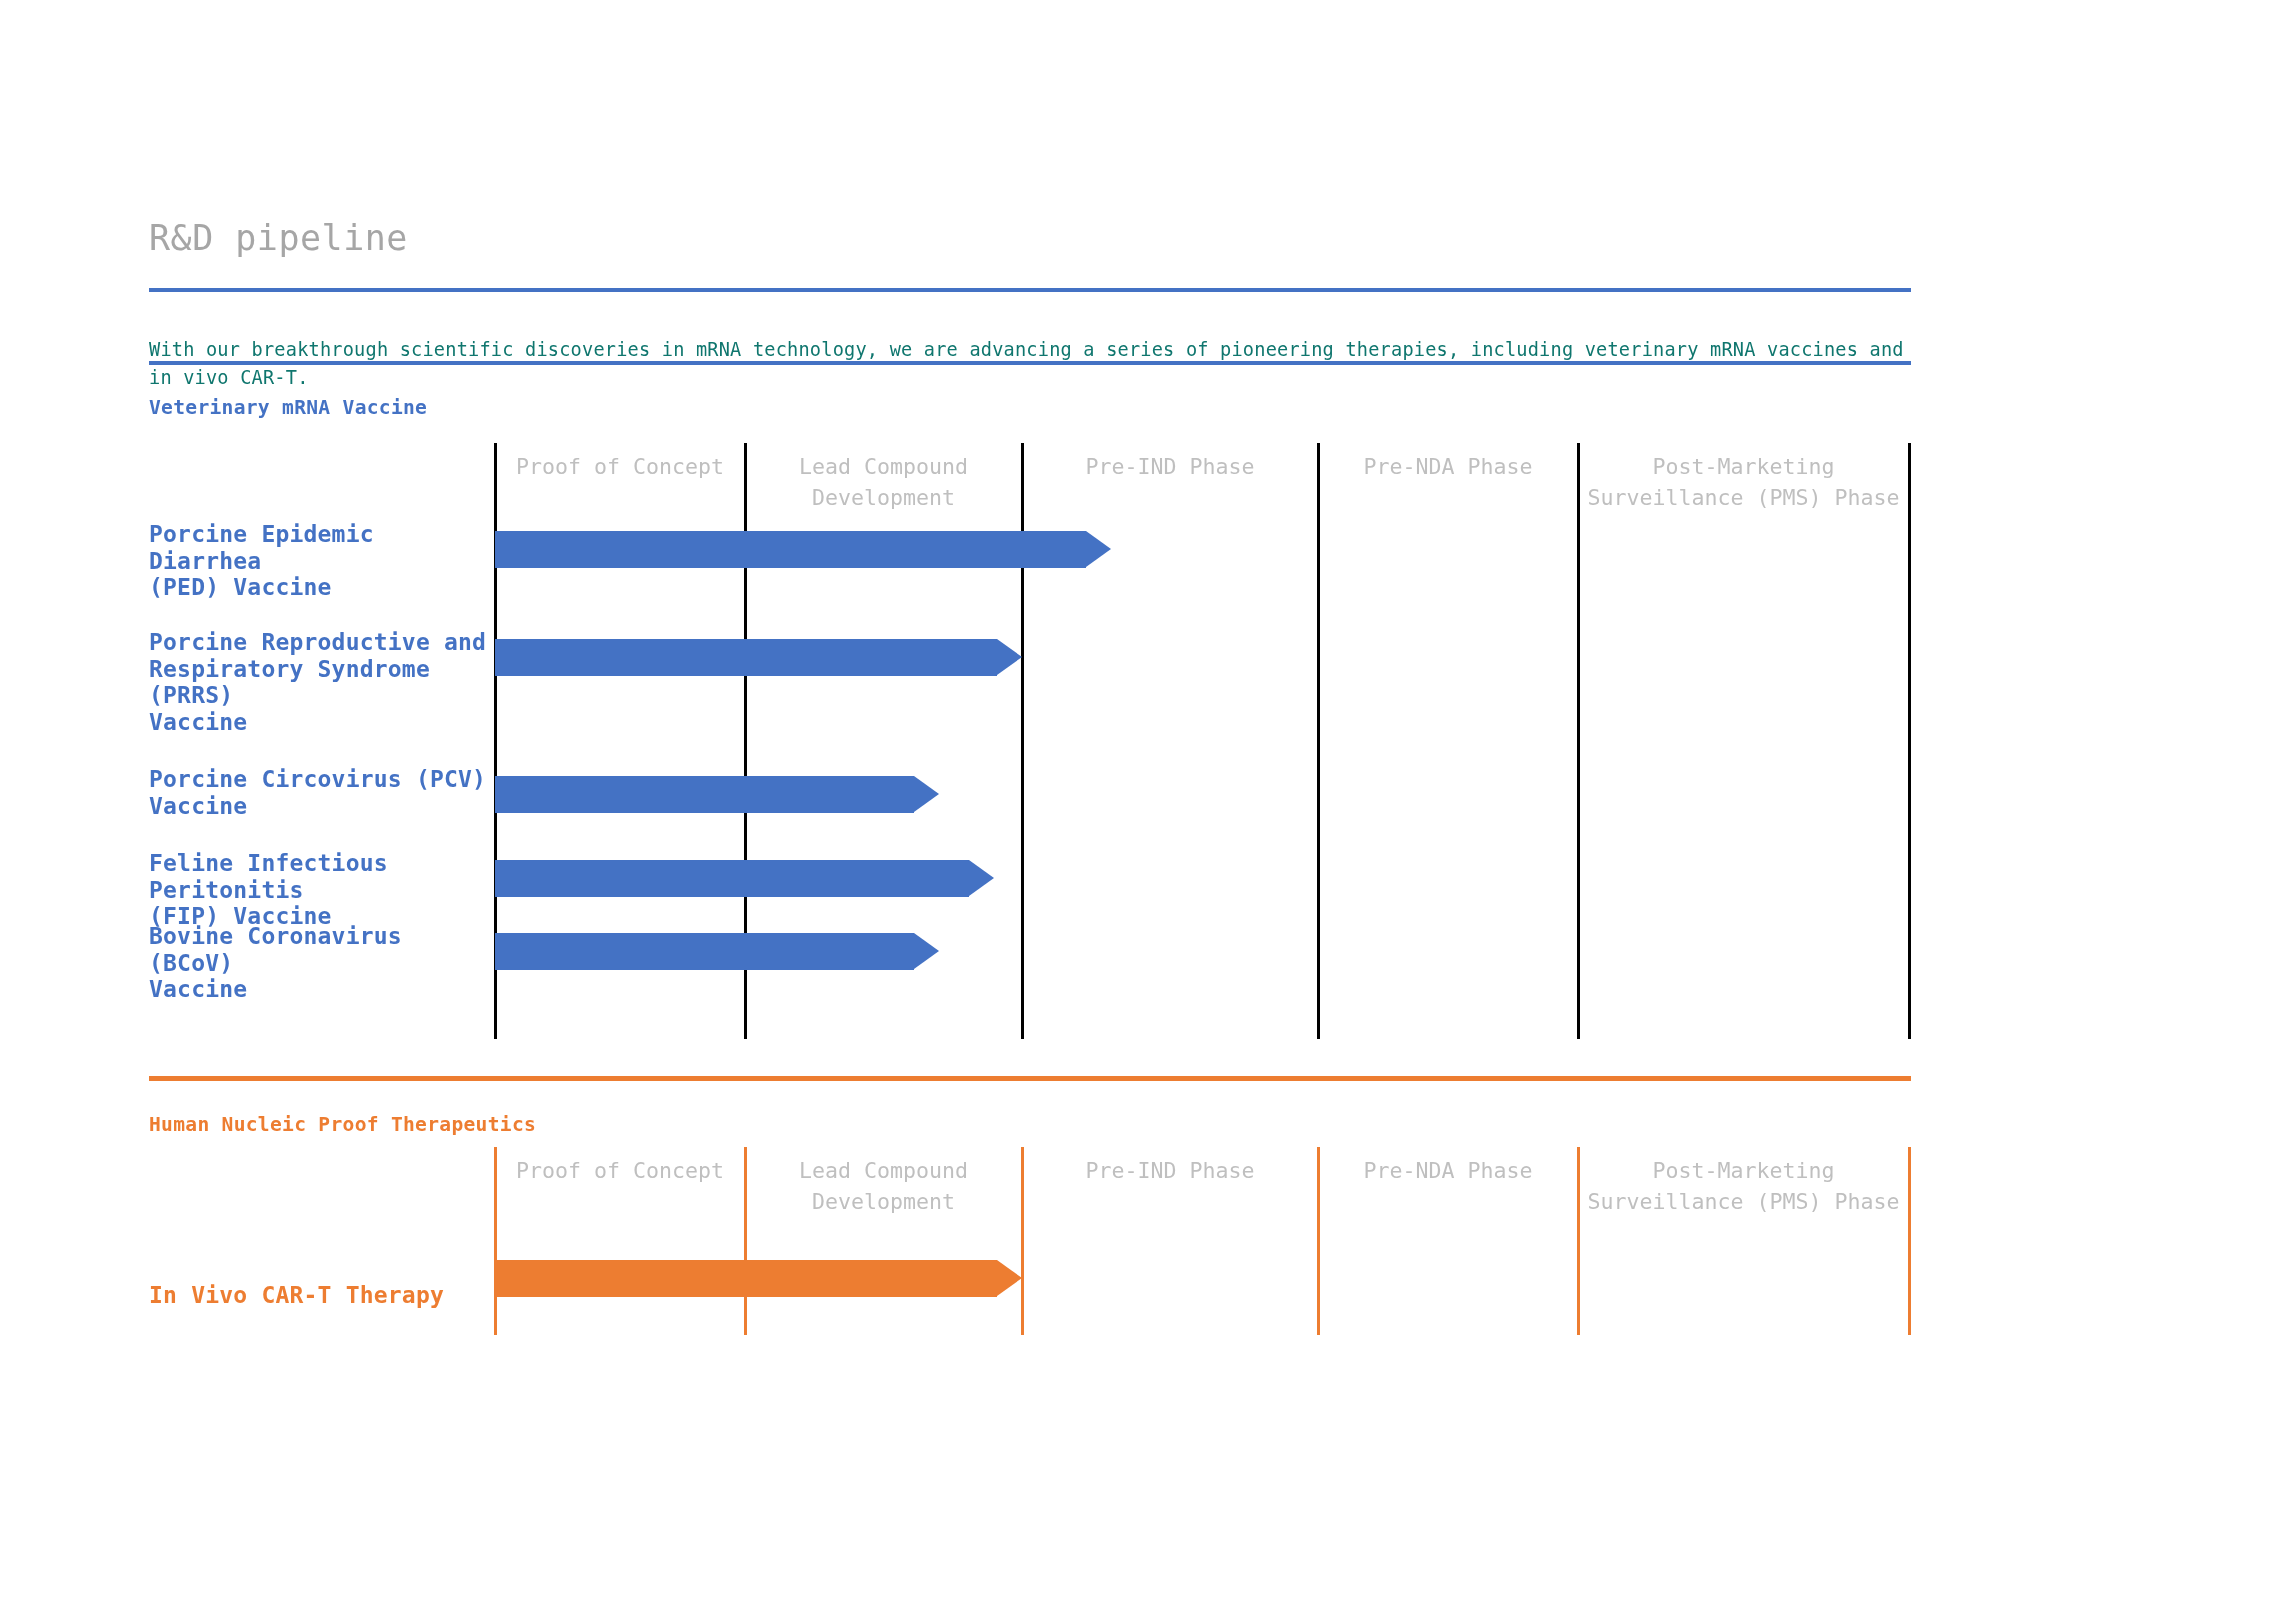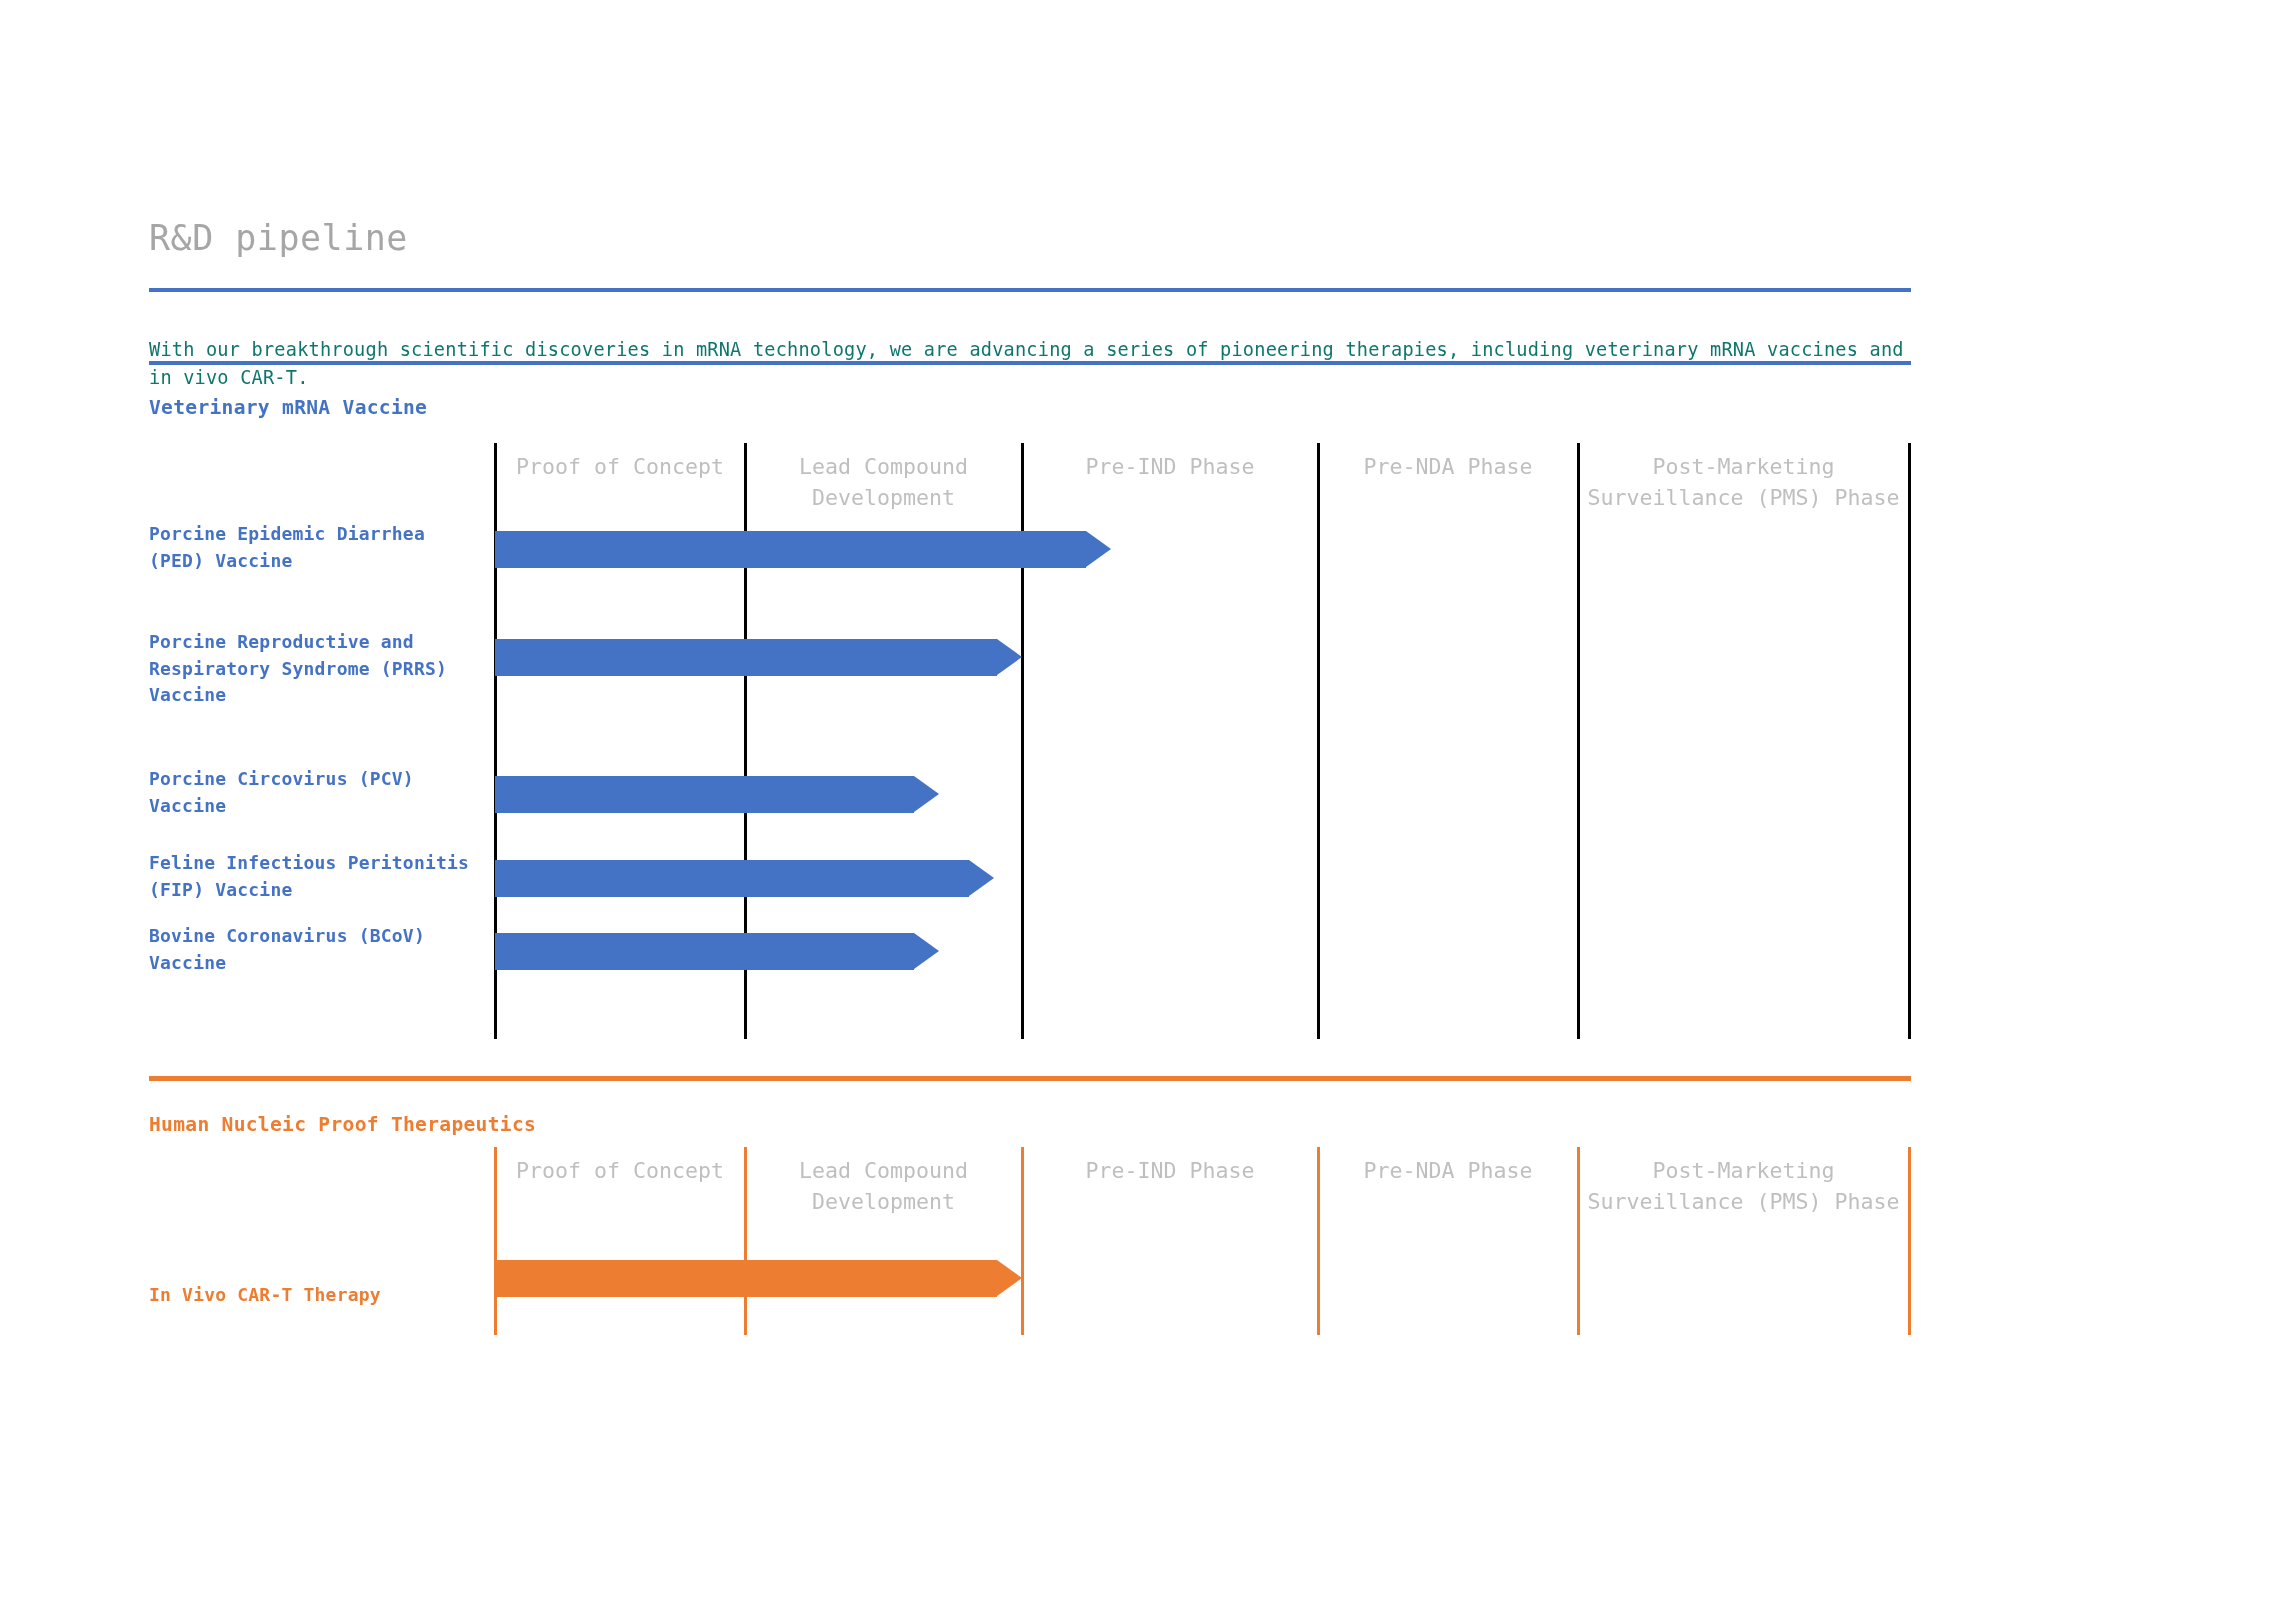--- a/index.html
+++ b/index.html
@@ -106,21 +106,21 @@
     color: #bfbfbf;
     text-align: center;
     white-space: pre-line;
   }
 
   
   .row-label {
     position: absolute;
     left: 149px;
     width: 338px;
-    font-size: 18px;
+    font-size: 23px;
     line-height: 26.5px;
     font-weight: bold;
     letter-spacing: 0.2px;
   }
   #chart-vet .row-label   { color: #4472c4; }
   #chart-human .row-label { color: #ed7d31; }
 
   
   .bar {
     position: absolute;

